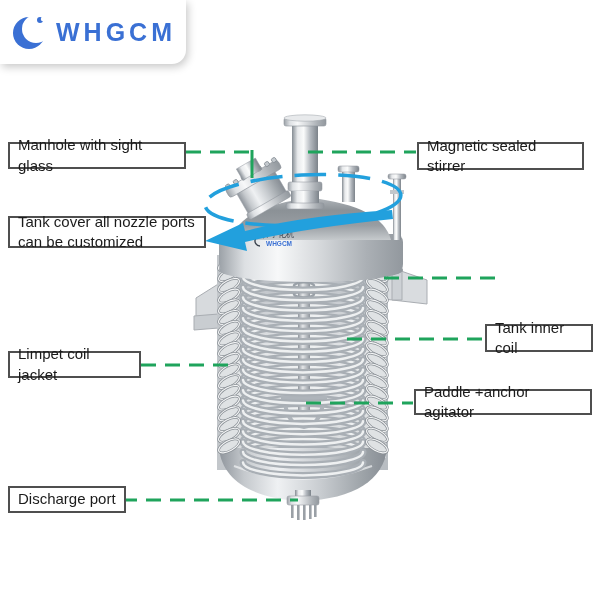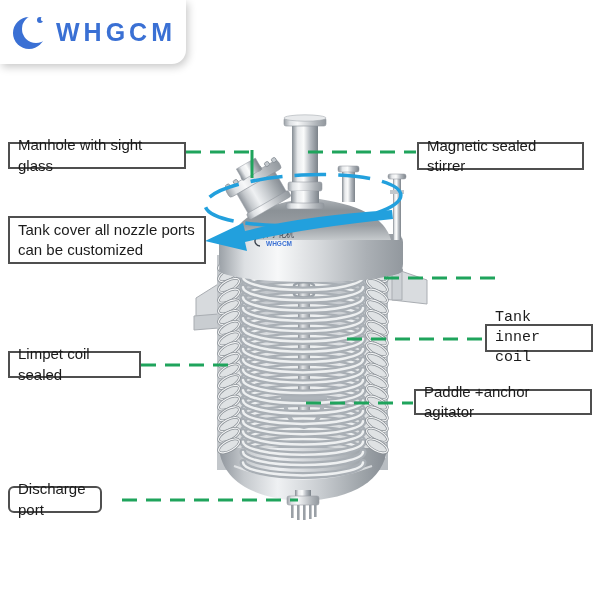--- a/index.html
+++ b/index.html
@@ -12,26 +12,26 @@
             border-radius:0 0 14px 0;box-shadow:2px 3px 8px rgba(0,0,0,.22);
             display:flex;align-items:center;justify-content:center;gap:6px;z-index:5;}
   .logo-text{font-size:25px;font-weight:bold;letter-spacing:4px;color:#3a70d4;}
 
   
   .label{position:absolute;background:#ffffff;border:2px solid #4f4f4f;
          color:#1b1b1b;font-size:15px;line-height:1.35;display:flex;
          align-items:center;padding:2px 8px;box-sizing:border-box;z-index:4;}
   .lbl-manhole   {left:8px;  top:142px; width:178px; height:27px;}
   .lbl-magnetic  {left:417px;top:142px; width:167px; height:28px;}
-  .lbl-tankcover {left:8px;  top:216px; width:198px; height:48px;}
+  .lbl-tankcover {left:8px;  top:216px; width:198px; height:32px;}
   .lbl-supportlug{left:502px;top:262px; width:89px;  height:28px;}
-  .lbl-innercoil {left:485px;top:324px; width:108px; height:28px;font-family:Liberation Mono, monospace;}
+  .lbl-innercoil {left:485px;top:324px; width:108px; height:28px;}
   .lbl-limpet    {left:8px;  top:351px; width:133px; height:27px;}
   .lbl-paddle    {left:414px;top:389px; width:178px; height:26px;}
-  .lbl-discharge {left:8px;  top:486px; width:94px; height:27px;border-radius:6px;}
+  .lbl-discharge {left:8px;  top:486px; width:118px; height:27px;}
 
   svg text{font-family:"Liberation Sans","DejaVu Sans",sans-serif;}
 </style>
 </head>
 <body>
 
 <div class="stage">
 
   <div class="logo-box">
     <svg width="40" height="40" viewBox="0 0 40 40">
@@ -358,21 +358,21 @@
   <div class="label lbl-magnetic">
     <span>Magnetic sealed stirrer</span>
   </div>
   <div class="label lbl-tankcover">
     <span>Tank cover all nozzle ports can be customized</span>
   </div>
   <div class="label lbl-innercoil">
     <span>Tank inner coil</span>
   </div>
   <div class="label lbl-limpet">
-    <span>Limpet coil sealed</span>
+    <span>Limpet coil jacket</span>
   </div>
   <div class="label lbl-paddle">
     <span>Paddle +anchor agitator</span>
   </div>
   <div class="label lbl-discharge">
     <span>Discharge port</span>
   </div>
 </div>
 
 </body></html>

